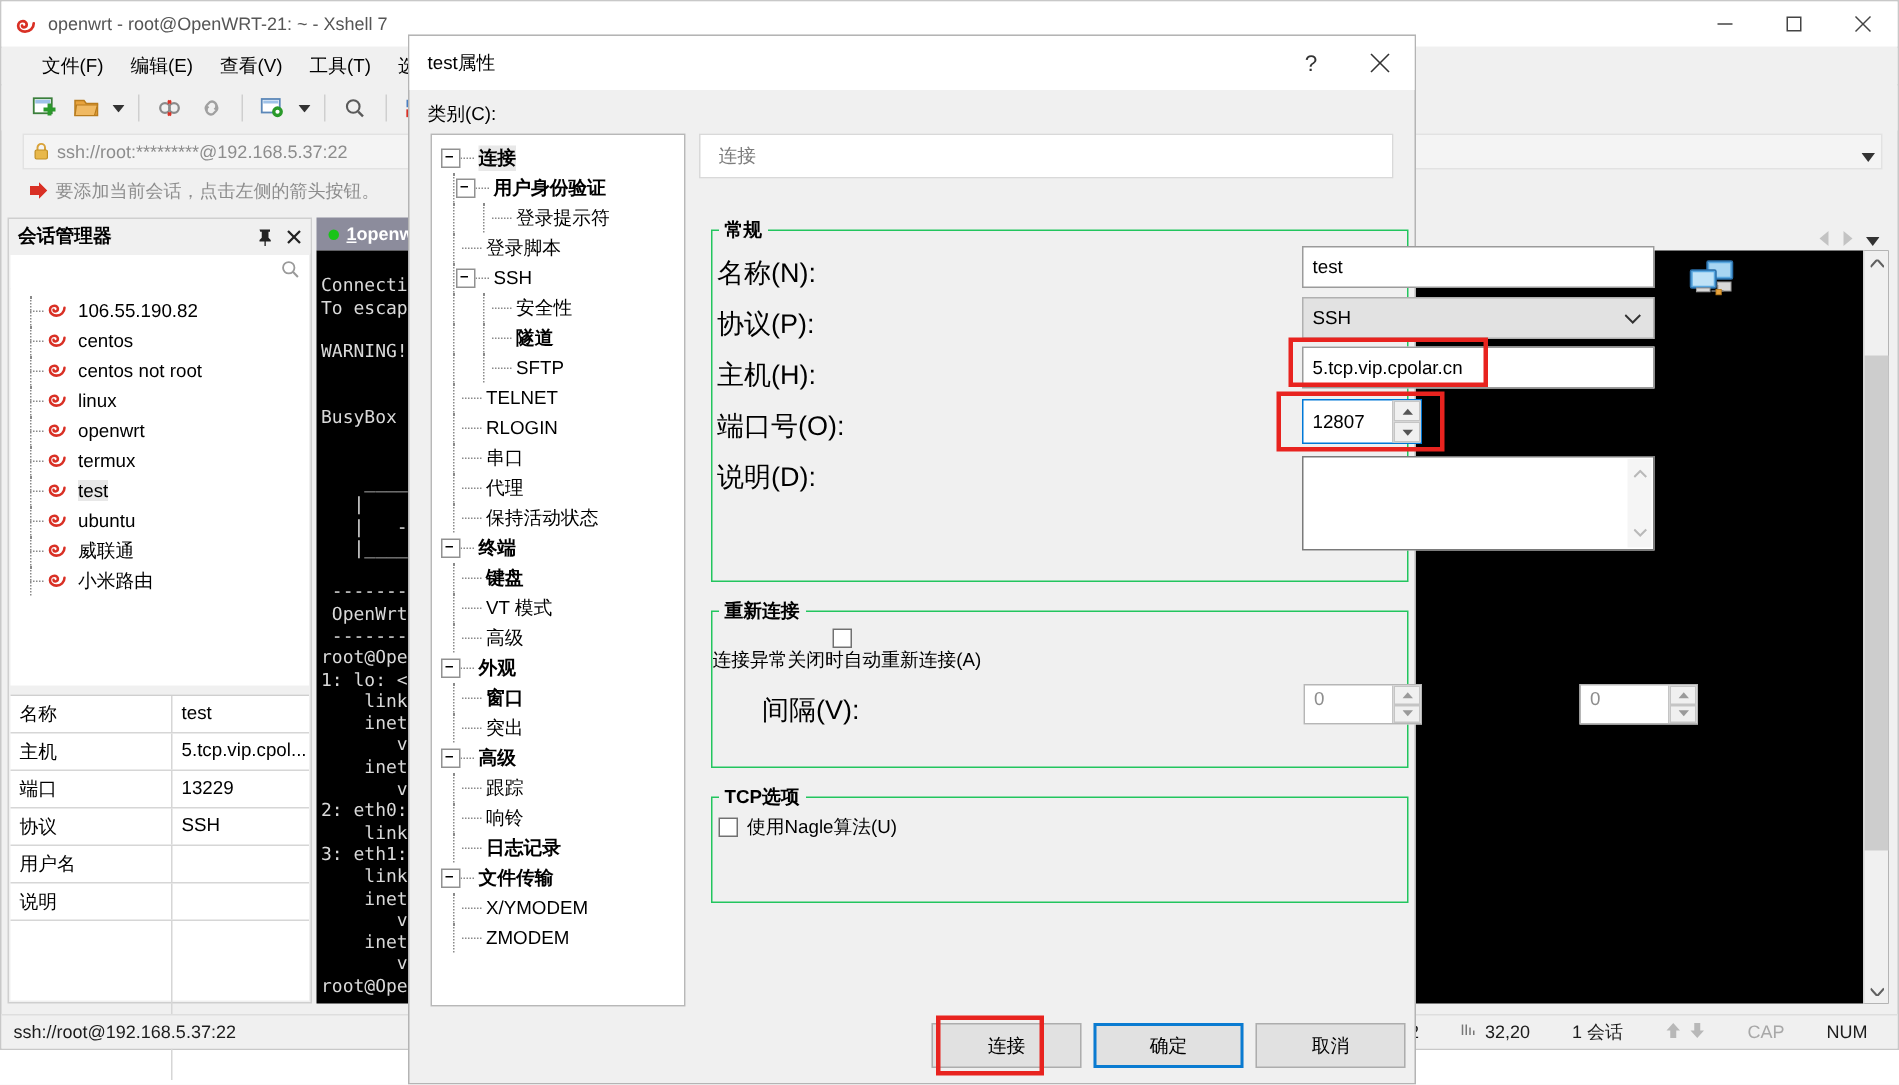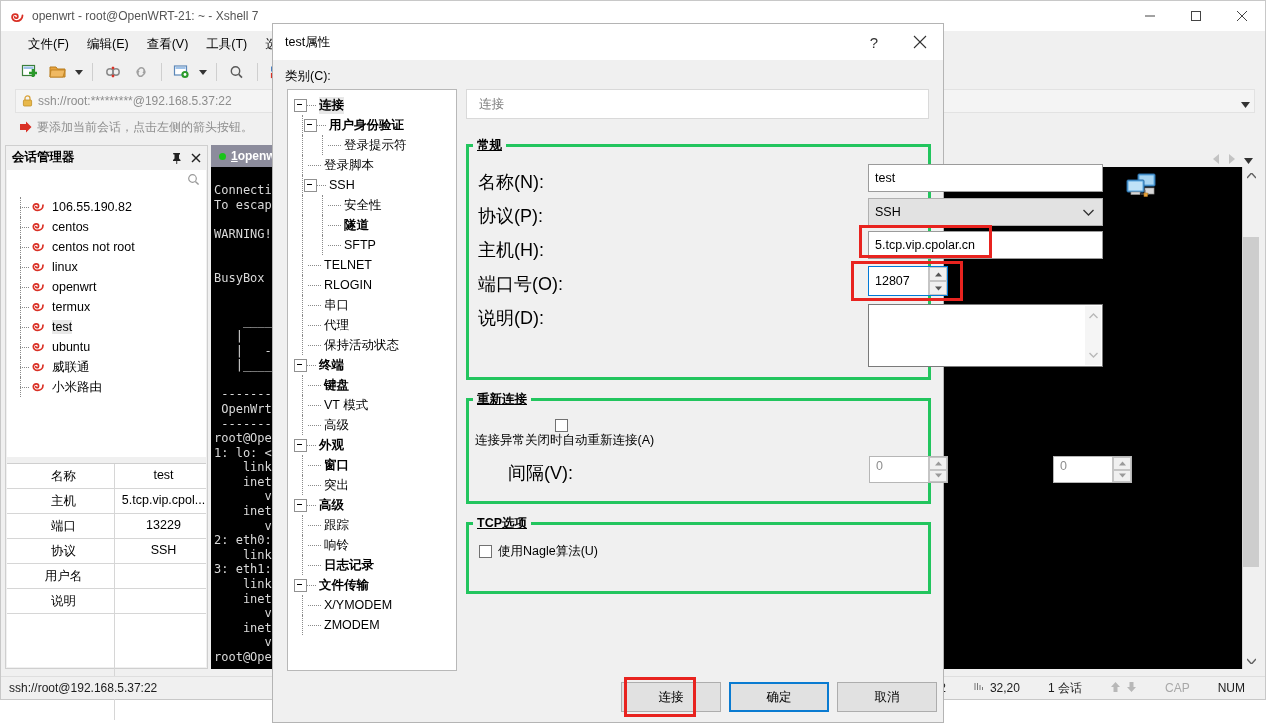--- a/index.html
+++ b/index.html
@@ -127,21 +127,21 @@
   .tree-indent::before {
     content:""; position:absolute; left:13px; top:0; bottom:0; width:0; border-left:1px dotted #8a8a8a;
   }
   .tree-indent.leafstub::after {
     content:""; position:absolute; left:13px; top:10px; width:9px; border-top:1px dotted #8a8a8a;
   }
 
   
   .sm-props {
     position: absolute; left: 1px; top: 317px; right: 1px; bottom: 1px;
-    background: #ffffff; border-top: 1px solid #cfcfcf; text-align: center;
+    background: #ffffff; border-top: 1px solid #cfcfcf;
   }
   .prop-row { display:flex; height:24px; border-bottom:1px solid #d6d6d6; }
   .prop-key { width: 108px; box-sizing:border-box; border-right:1px solid #d6d6d6; padding:4px 0 0 6px; font-size:12.5px; }
   .prop-val { flex:1; padding:4px 0 0 6px; font-size:12.5px; overflow:hidden; white-space:nowrap; }
   .prop-fill { display:flex; height: 106px; }
   .prop-fill .prop-key { border-right:1px solid #d6d6d6; }
 
   
   .term-area {
     position: absolute; left: 210px; top: 144px; right: 6px; height: 524px;
@@ -216,22 +216,22 @@
   .ct-vline { width:1px; border-left:1px dotted #8a8a8a; height:20px; flex:none; }
   .ct-gap { flex:none; }
 
   .dlg-right { position:absolute; left:193px; top:65px; right:14px; }
   .dlg-pagehdr {
     height: 30px; background:#ffffff; border:1px solid #d9d9d9; box-sizing:border-box;
     display:flex; align-items:center; padding-left:12px; color:#7d7d7d; font-size:12.5px;
   }
 
   fieldset.grp {
-    border:3px solid #22c55e; margin:0; padding:0; position:absolute;
-    box-sizing:border-box; background:transparent;text-decoration:underline;
+    border:1px solid #22c55e; margin:8px; padding:0; position:absolute;
+    box-sizing:border-box; background:transparent;
   }
   fieldset.grp > legend { font-size:12.5px; font-weight:bold; padding:0 4px; margin-left:4px; }
 
   .frow { position:absolute; display:flex; align-items:center; }
   .flabel { font-size:18px; }
 
   .inp {
     background:#ffffff; border:1px solid #9b9b9b; box-sizing:border-box;
     font-family:"Liberation Sans", sans-serif; font-size:12.5px;
     padding: 2px 6px; color:#000; outline:none;

